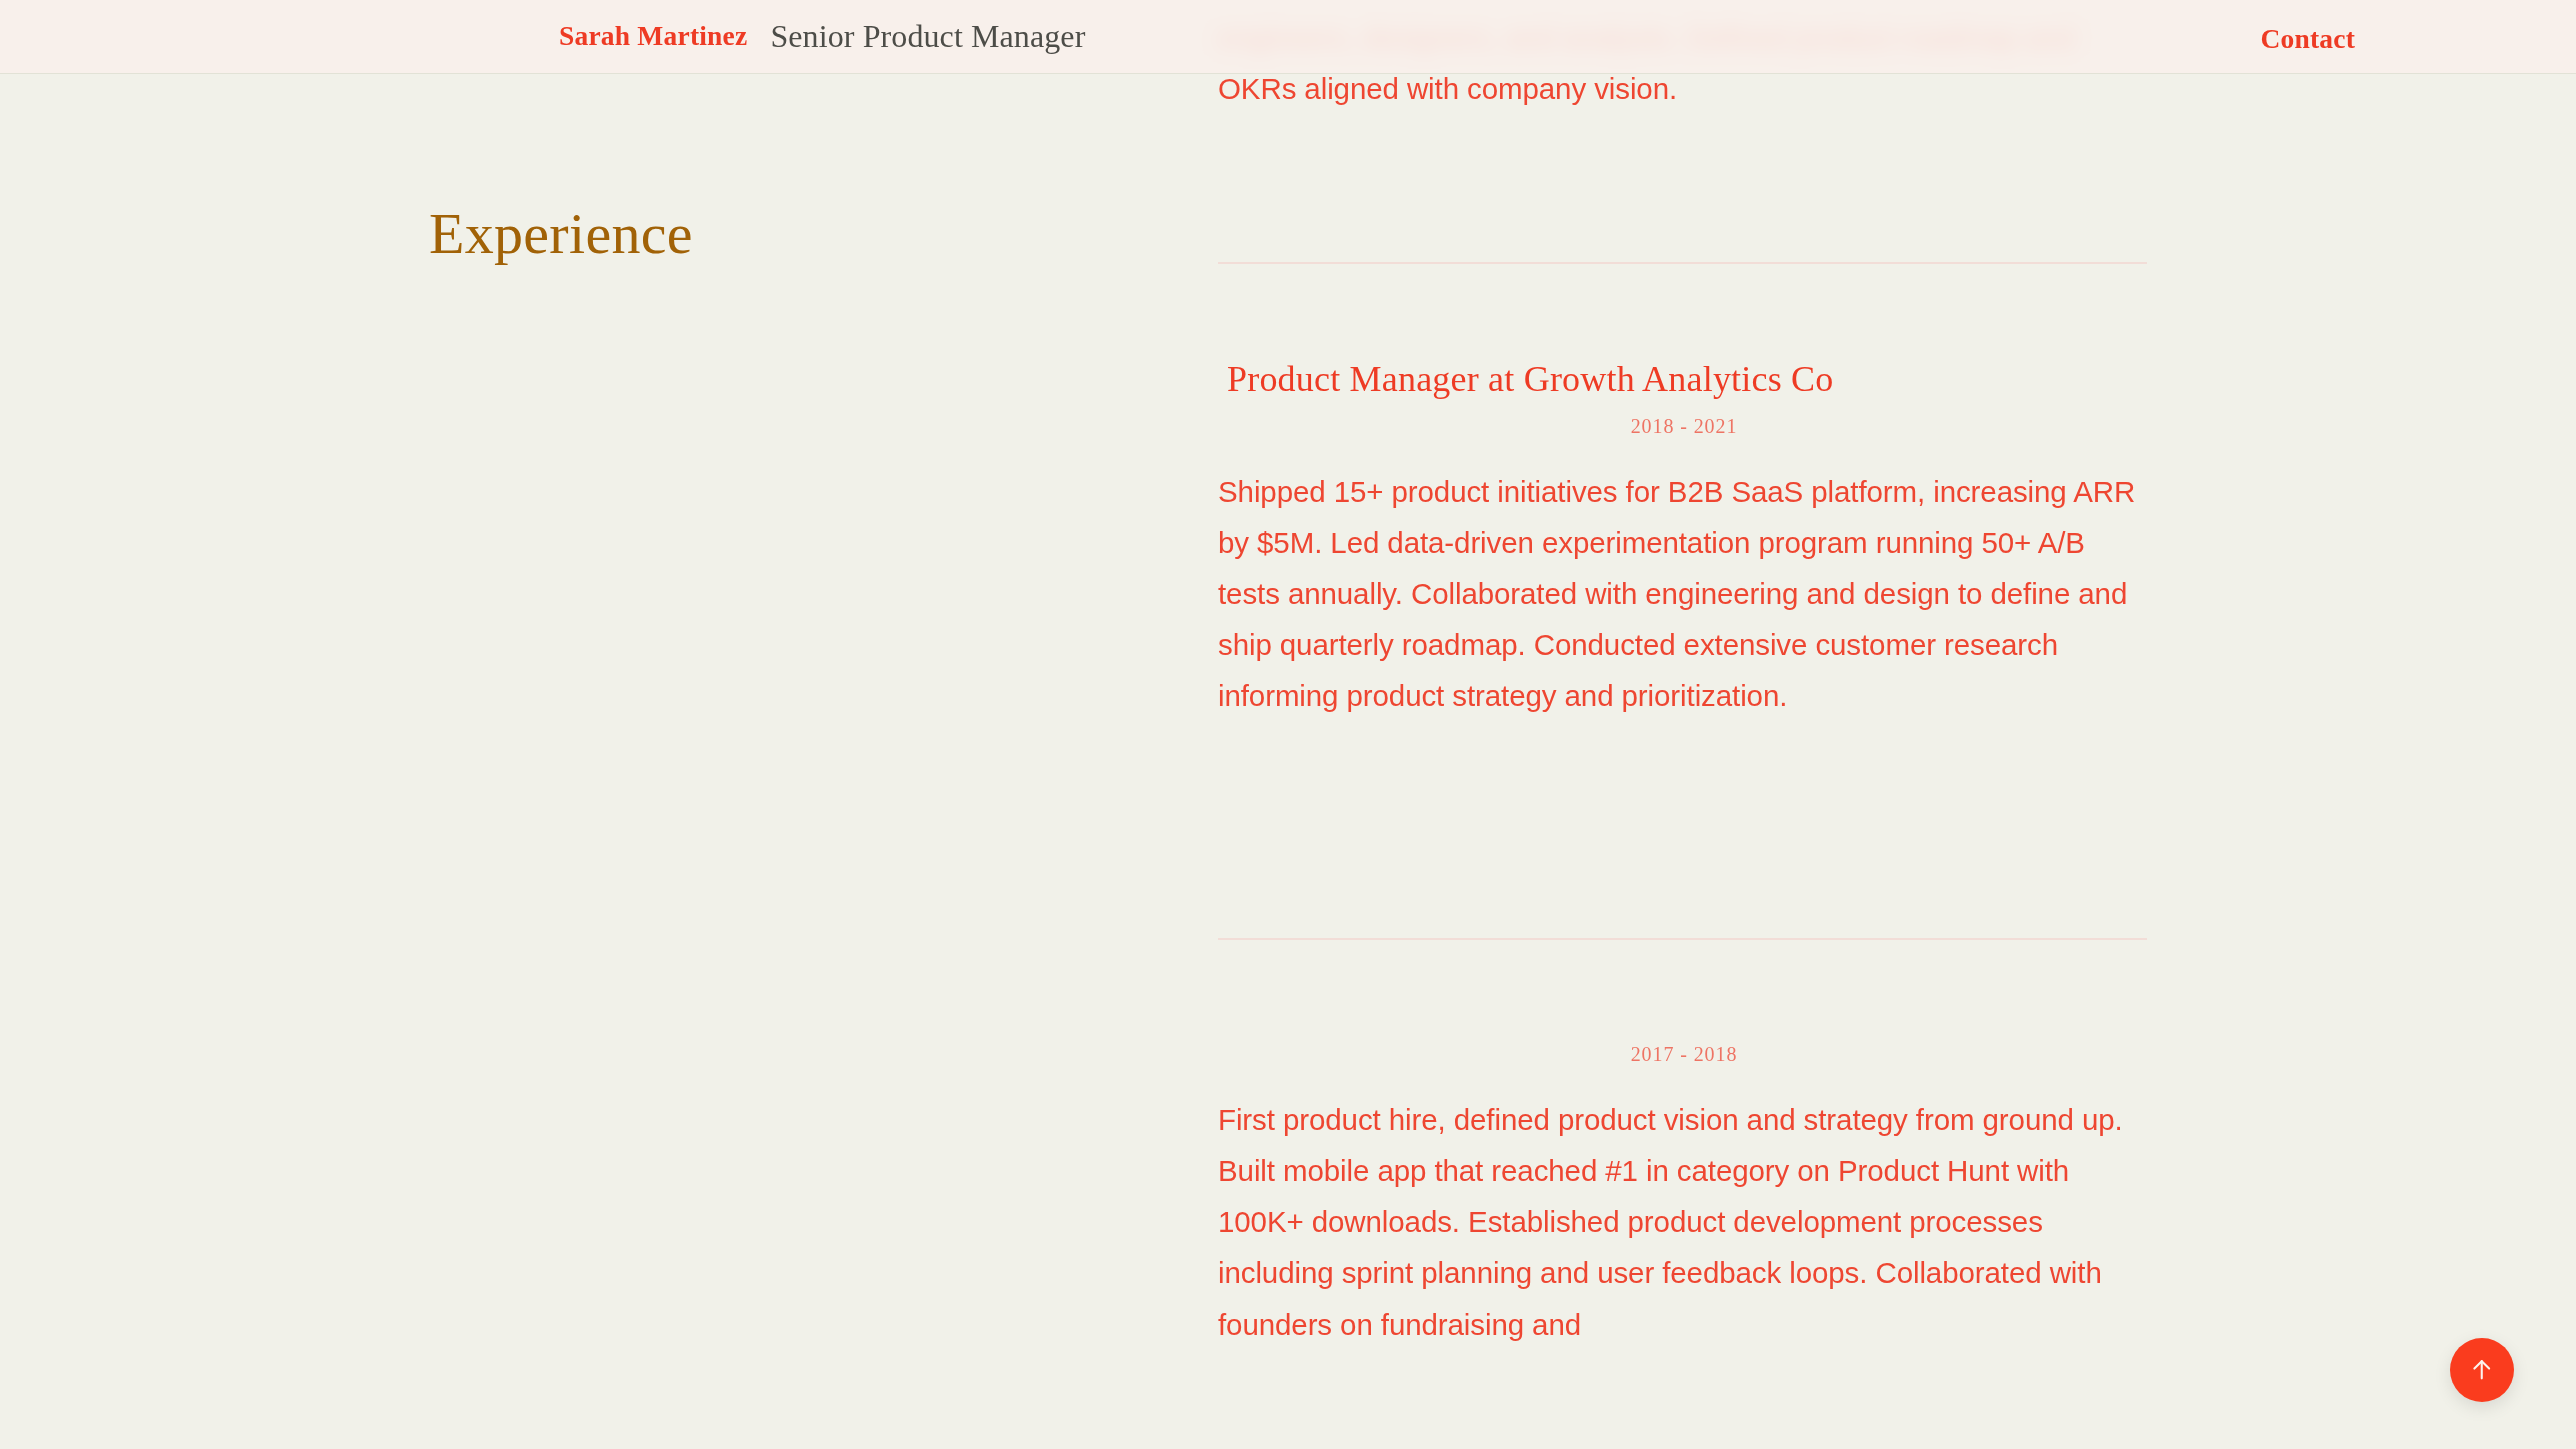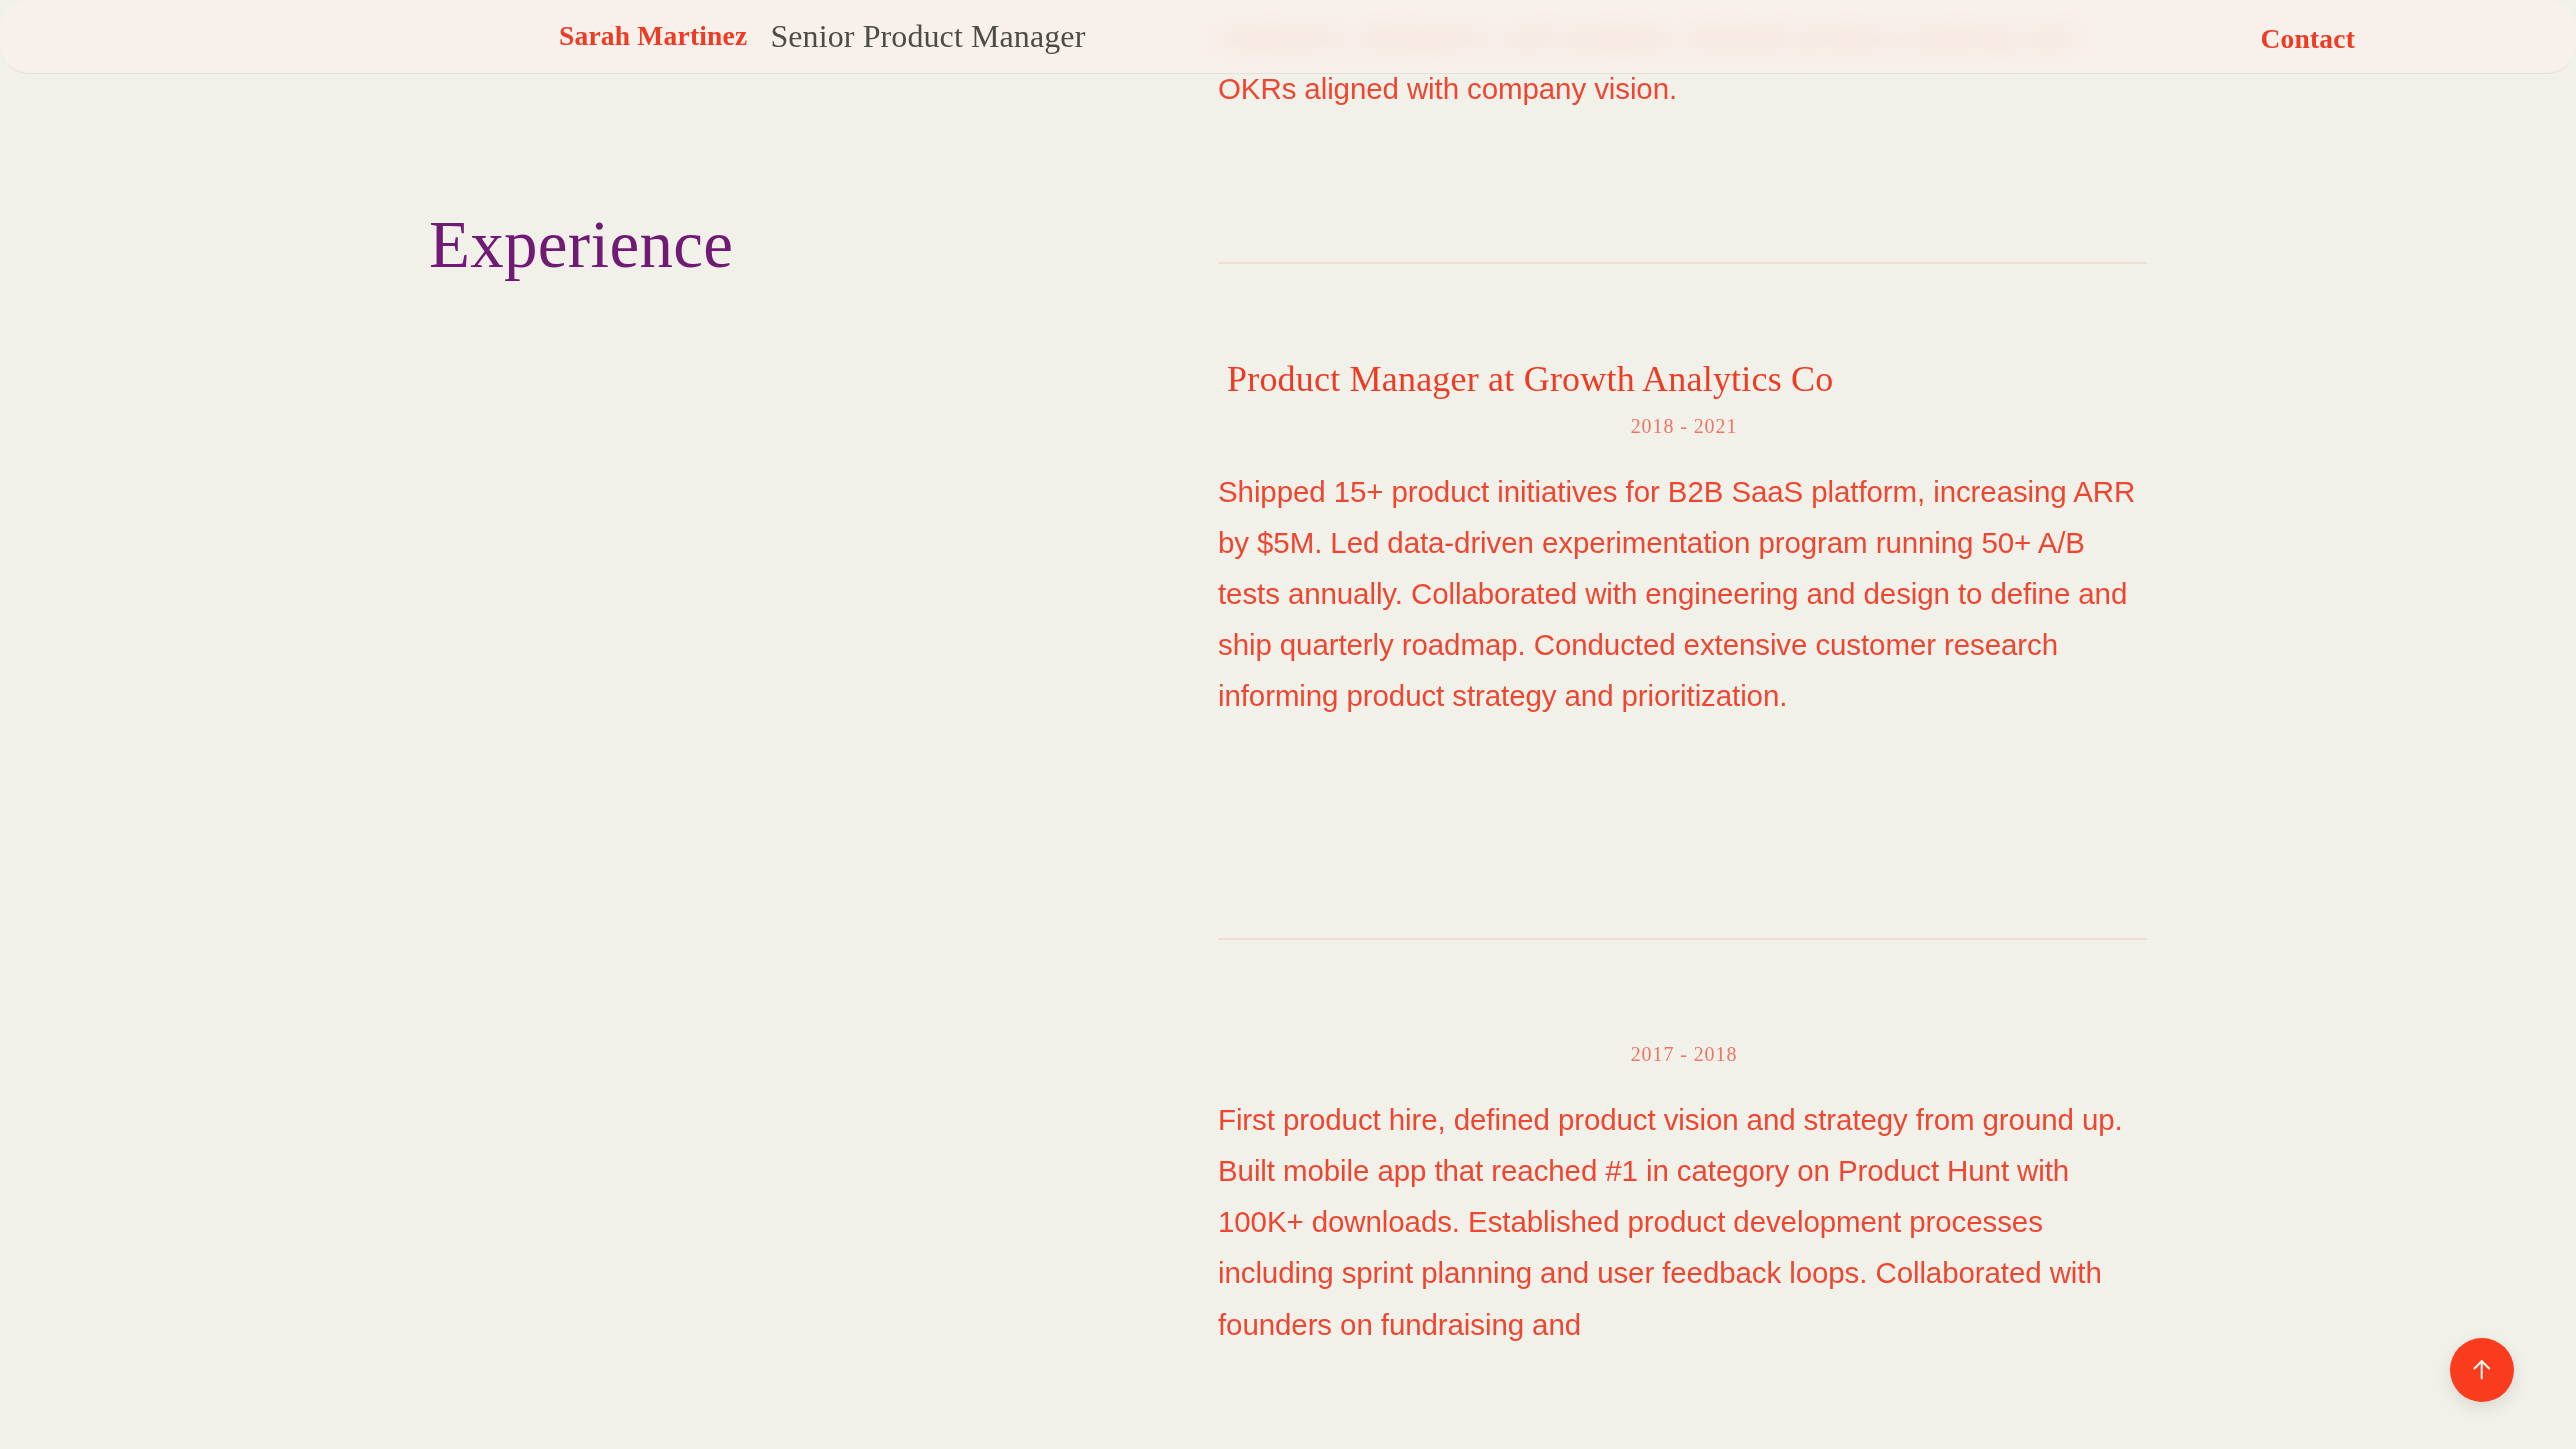--- a/index.html
+++ b/index.html
@@ -21,21 +21,20 @@
     top: 0;
     left: 0;
     width: 2576px;
     height: 74px;
     background: rgba(248,239,234,0.88);
     backdrop-filter: blur(9.4px);
     -webkit-backdrop-filter: blur(9.4px);
     border-bottom: 1.3px solid #E2E2D6;
     z-index: 50;
     box-sizing: border-box;
-    border-radius: 29px;
   }
   .header-inner {
     position: relative;
     width: 2576px;
     height: 72px;
   }
   .brand-group {
     position: absolute;
     left: 559px;
     top: 0;
@@ -85,23 +84,23 @@
     top: 0;
     left: 0;
     width: 2576px;
     height: 1449px;
   }
   .section-title {
     position: absolute;
     left: 429px;
     top: 166px;
     font-family: "Liberation Serif", "DejaVu Serif", serif;
-    font-size: 67px;
-    font-weight: 400;
-    color: #701a75;
+    font-size: 58px;
+    font-weight: 400;
+    color: #a16207;
     line-height: 1;
     letter-spacing: 0.3px;
     white-space: nowrap;
     text-align: right;
   }
 
   .entries-col {
     position: absolute;
     left: 1218px;
     top: 0;

